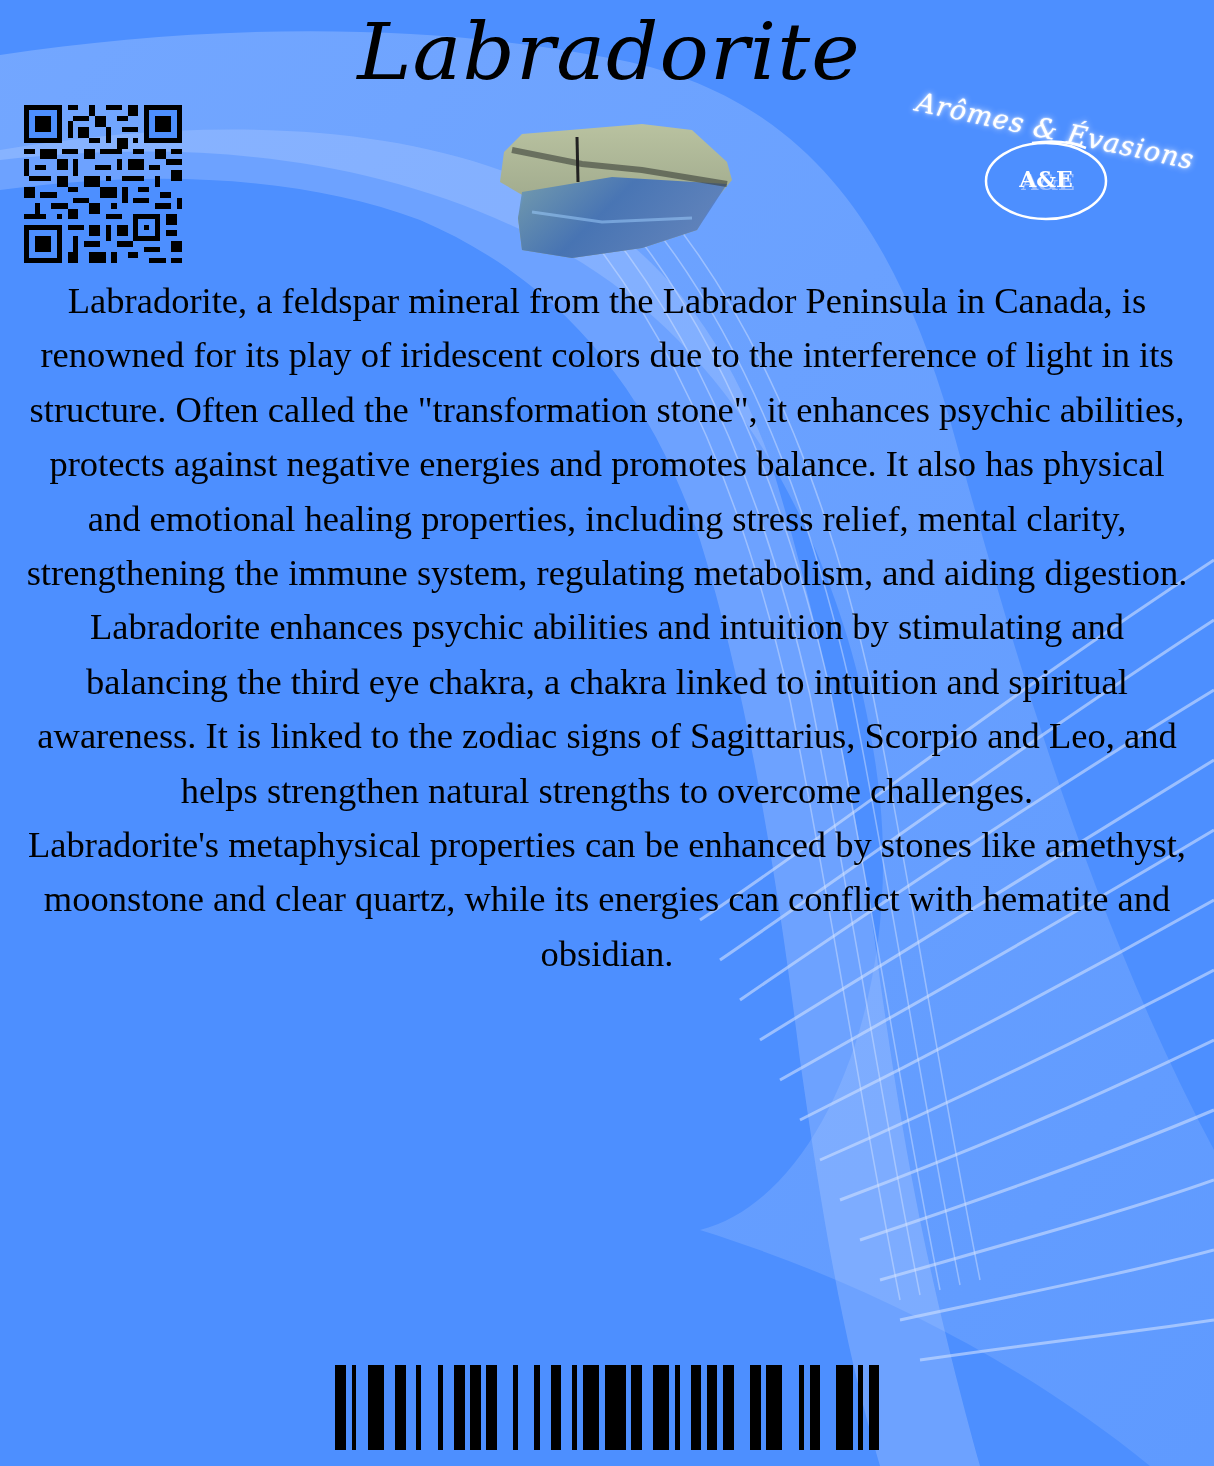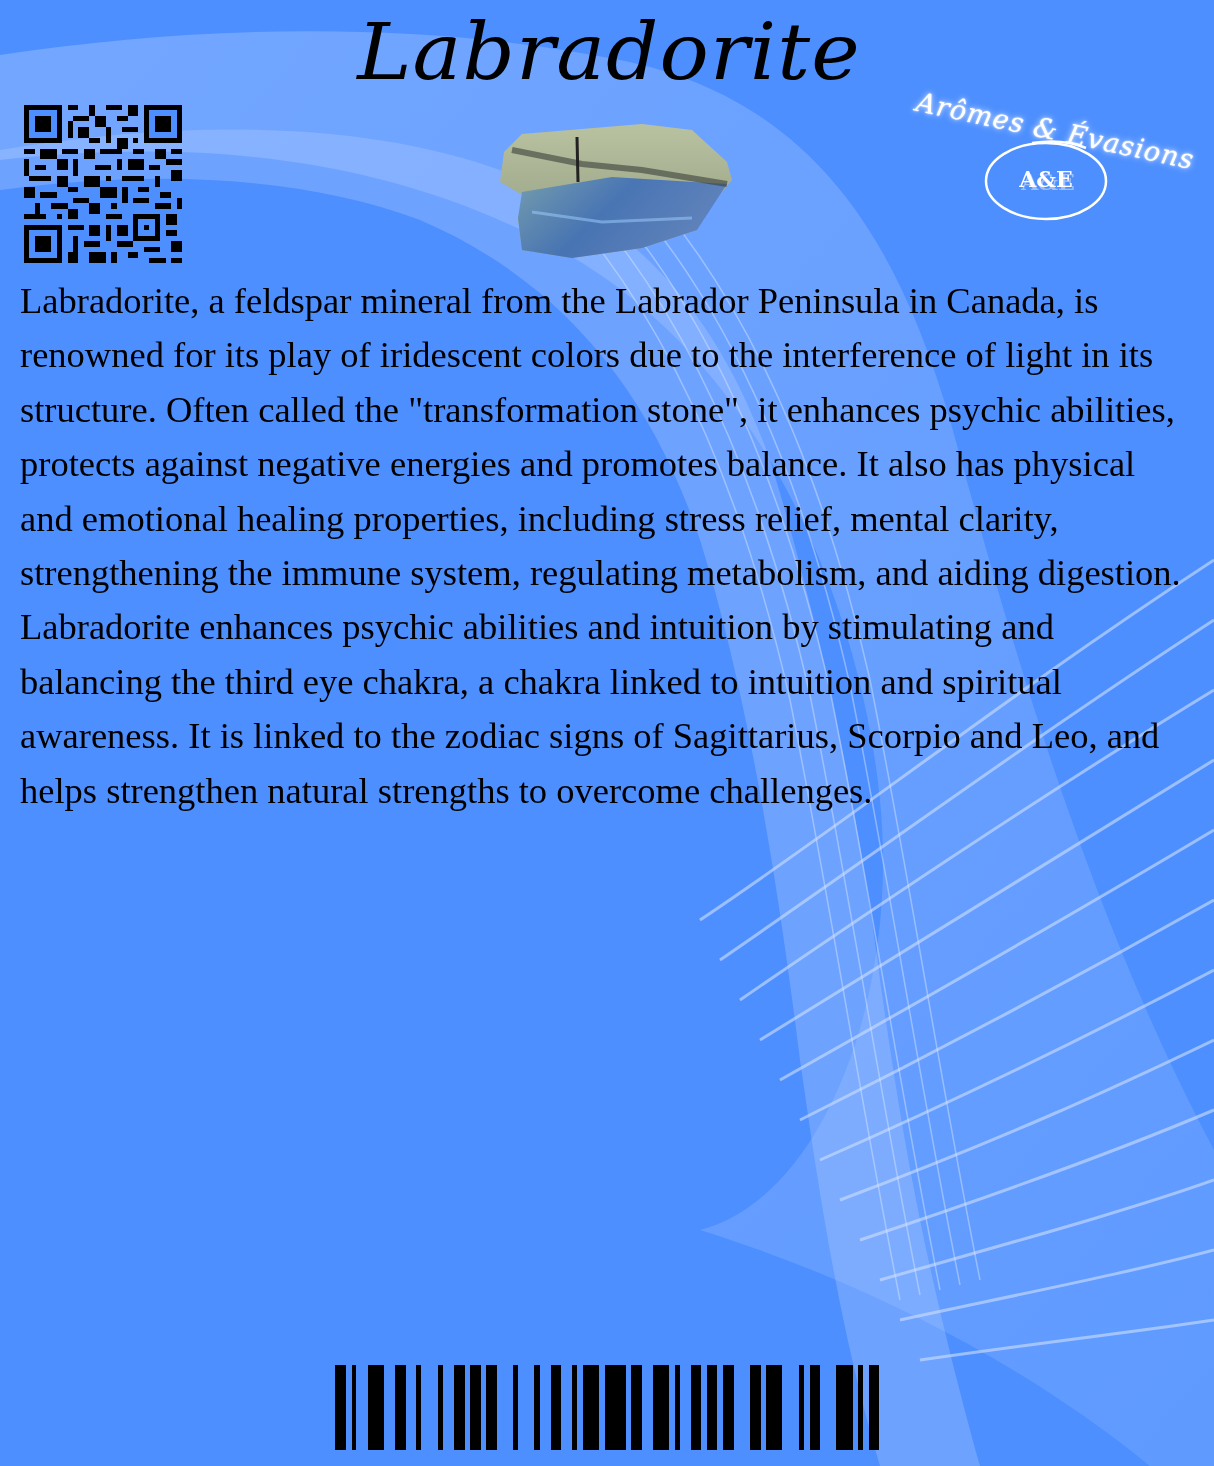--- a/index.html
+++ b/index.html
@@ -31,21 +31,21 @@
   .brand-logo-text {
     position:absolute; left:0; top:0; width:128px; height:86px;
     display:flex; align-items:center; justify-content:center;
     font-family:"DejaVu Serif", serif; font-weight:bold; font-size:22px; color:#fff;
     text-shadow:2px 3px 0 rgba(190,210,255,0.7);
   }
   .qr { position:absolute; left:22px; top:105px; width:162px; height:158px; z-index:2; }
   .stone { position:absolute; left:492px; top:122px; width:248px; height:140px; z-index:2; }
   .body-text {
     position:absolute; left:20px; top:274px; width:1174px; z-index:2;
-    color:#000;
+    text-align:center; color:#000;
     font-size:36.5px; line-height:54.4px;
   }
   .body-text p { margin:0; }
   .barcode { position:absolute; left:0; top:1365px; width:1214px; height:85px; z-index:2; }
 </style>
 </head>
 <body>
 
 <svg class="bg-svg" viewBox="0 0 1214 1466" xmlns="http://www.w3.org/2000/svg">
   <defs>
@@ -204,20 +204,21 @@
   <path d="M12,30 L30,12 L150,2 L200,8 L235,40 L240,58 L220,82 L205,108 L150,126 L80,136 L30,128 L26,96 L32,74 L8,60 Z" fill="url(#stoneTop)"></path>
   <path d="M30,70 L120,55 L235,62 L220,85 L205,108 L150,126 L80,136 L30,128 L26,96 Z" fill="url(#stoneBlue)" opacity="0.9"></path>
   <path d="M20,28 L90,42 L150,48 L235,62" fill="none" stroke="#3a4038" stroke-width="6" opacity="0.6"></path>
   <path d="M85,15 L86,60" stroke="#222" stroke-width="3"></path>
   <path d="M40,90 L110,100 L200,96" fill="none" stroke="#9fd0ff" stroke-width="3" opacity="0.5"></path>
 </svg>
 
 <div class="body-text">
   <p>Labradorite, a feldspar mineral from the Labrador Peninsula in Canada, is renowned for its play of iridescent colors due to the interference of light in its structure. Often called the "transformation stone", it enhances psychic abilities, protects against negative energies and promotes balance. It also has physical and emotional healing properties, including stress relief, mental clarity, strengthening the immune system, regulating metabolism, and aiding digestion.</p>
   <p>Labradorite enhances psychic abilities and intuition by stimulating and balancing the third eye chakra, a chakra linked to intuition and spiritual awareness. It is linked to the zodiac signs of Sagittarius, Scorpio and Leo, and helps strengthen natural strengths to overcome challenges.</p>
+  <p>Labradorite's metaphysical properties can be enhanced by stones like amethyst, moonstone and clear quartz, while its energies can conflict with hematite and obsidian.</p>
 </div>
 
 <svg class="barcode" viewBox="0 0 1214 85" shape-rendering="crispEdges" xmlns="http://www.w3.org/2000/svg">
   <g fill="#000">
     <rect x="335" y="0" width="11" height="85"></rect>
     <rect x="352" y="0" width="4" height="85"></rect>
     <rect x="368" y="0" width="16" height="85"></rect>
     <rect x="395" y="0" width="11" height="85"></rect>
     <rect x="416" y="0" width="5" height="85"></rect>
     <rect x="438" y="0" width="5" height="85"></rect>

